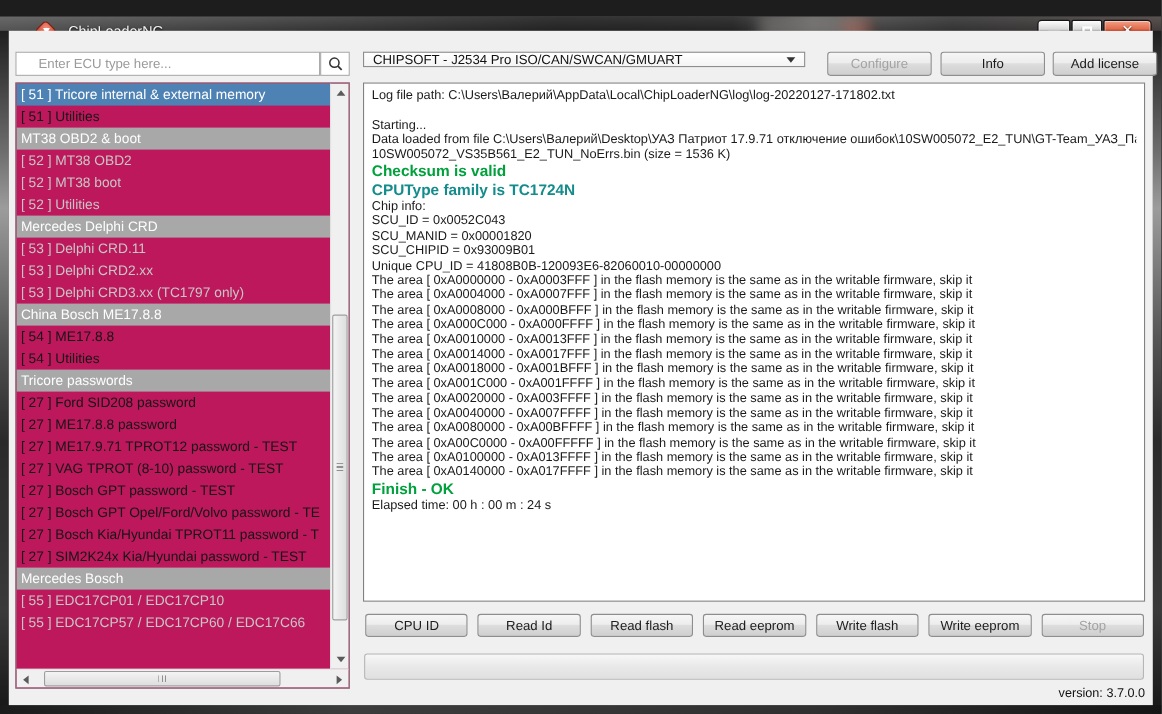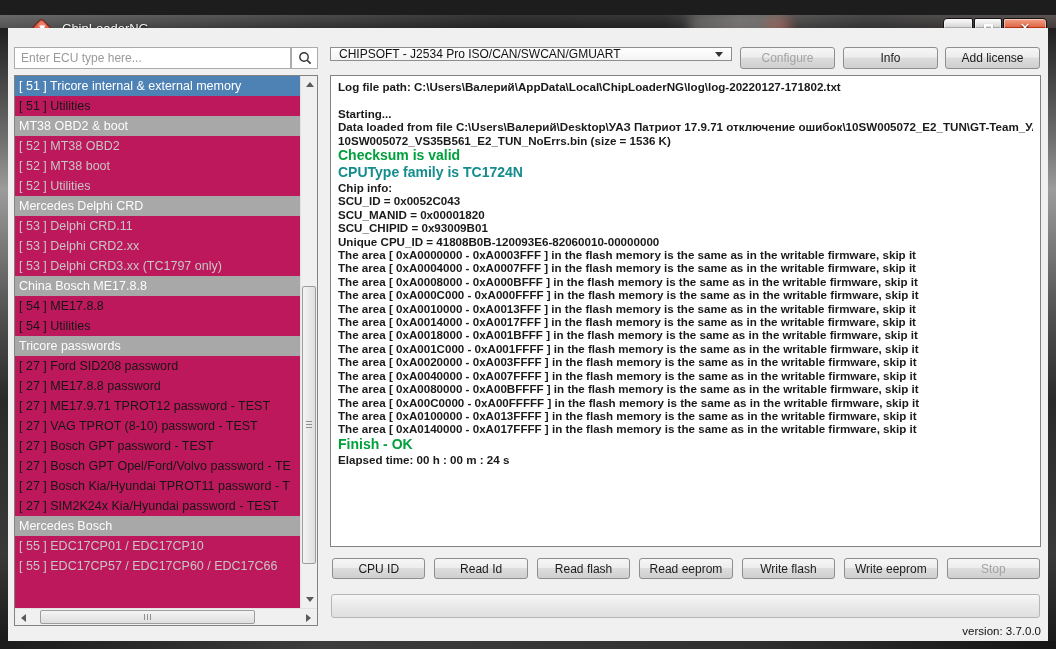--- a/index.html
+++ b/index.html
@@ -33,34 +33,34 @@
   .frame-l,.frame-r { position:absolute; top:28px; bottom:0; width:8px;
     background:linear-gradient(180deg,#1f1f1f 0%,#6f6f6f 18%,#9c9c9c 26%,#555 45%,#2a2a2a 60%,#3a3a3a 85%,#161616 100%); }
   .frame-l { left:0; } .frame-r { right:0; }
   .frame-b { position:absolute; left:0; right:0; bottom:0; height:8px;
     background:linear-gradient(90deg,#1b1b1b,#3c3c3c 30%,#303030 70%,#151515); }
 
   
   .client { position:absolute; left:8px; top:28px; right:8px; bottom:8px; background:#f0f0f0; }
 
   .text-input { position:absolute; left:6px; top:19px; width:277px; height:22px; border:1px solid #ababab;
-    background:#fff; font-size:12px; padding:0 6px; color:#222; outline:none; }
+    background:#fff; font-size:12px; padding:0 20px; color:#222; outline:none; }
   .text-input::placeholder { color:#9a9a9a; }
   .mag-btn { position:absolute; left:283px; top:19px; width:27px; height:22px; border:1px solid #ababab;
     background:#fff; display:flex; align-items:center; justify-content:center; cursor:pointer; }
 
   .combo { position:absolute; left:322px; top:19px; width:402px; height:14px; border:1px solid #8e8e8e;
     background:linear-gradient(180deg,#ffffff,#f4f4f4); display:flex; align-items:center; padding:0 8px; font-size:12px; color:#111; }
   .combo-arrow { margin-left:auto; width:0; height:0; border-left:4px solid transparent; border-right:4px solid transparent; border-top:5px solid #333; }
 
   .btn { border:1px solid #8e8e8e; border-radius:3px; font-size:12px; color:#1c1c1c;
     background:linear-gradient(180deg,#f6f6f6,#ededed 45%,#dddddd 50%,#cfcfcf); cursor:pointer;
     font-family:"Liberation Sans","DejaVu Sans",sans-serif; }
   .btn.disabled { color:#a3a3a3; cursor:default; }
-  .tb-btn { position:absolute; top:19px; width:95px; height:22px; }
+  .tb-btn { position:absolute; top:19px; width:95px; height:22px;margin-left:12px; }
 
   
   .ecu-list { position:absolute; left:6px; top:47px; width:304px; height:551px; background:#be185d; border:1px solid #828282; overflow:hidden; }
   .ecu-rows { position:absolute; left:0; top:0; right:17px; bottom:17px; overflow:hidden; }
   .list-row { height:20px; line-height:20px; padding-left:4px; font-size:12.5px; white-space:nowrap; overflow:hidden; color:#151515; }
   .list-row.selected { background:var(--sel,#4e82b4); color:#fff; }
   .list-row.header { background:var(--hdr,#a8a8a8); color:#fdfdfd; }
   .list-row.disabled { color:#c6c6c6; }
 
   .vscroll { position:absolute; right:0; top:0; bottom:17px; width:17px; background:#f0f0f0; border-left:1px solid #e2e2e2; }
@@ -78,21 +78,21 @@
     background:repeating-linear-gradient(180deg,#8f8f8f 0 1px,transparent 1px 3px); }
   .hscroll .sb-track { position:relative; flex:1; }
   .h-thumb { position:absolute; top:1px; bottom:1px; left:8px; width:215px;
     background:linear-gradient(180deg,#f4f4f4,#dedede); border:1px solid #9d9d9d; border-radius:2px; }
   .h-thumb::after { content:""; position:absolute; top:3px; bottom:3px; left:50%; margin-left:-4px; width:8px;
     background:repeating-linear-gradient(90deg,#8f8f8f 0 1px,transparent 1px 3px); }
 
   
   .log-panel { position:absolute; left:322px; top:47px; width:711px; height:472px; background:#fff;
     border:1px solid #828282; padding:4px 7px; overflow:hidden; }
-  .log-line { font-size:11.6px; line-height:13.4px; min-height:13.4px; color:#1a1a1a; white-space:nowrap; overflow:hidden;font-weight:bold; }
+  .log-line { font-size:11.6px; line-height:13.4px; min-height:13.4px; color:#1a1a1a; white-space:nowrap; overflow:hidden; }
   .log-line.green { color:var(--grn,#00a03c); font-weight:bold; font-size:14px; line-height:17px; }
   .log-line.teal  { color:var(--tea,#148c8c); font-weight:bold; font-size:14px; line-height:17px; }
 
   
   .actions { position:absolute; left:324px; right:8px; top:530px; height:21px; display:flex; gap:9px; }
   .action-btn { flex:1; height:21px; }
   .progress { position:absolute; left:323px; top:566px; width:709px; height:24px; border:1px solid #b6b6b6; border-radius:3px;
     background:linear-gradient(180deg,#f7f7f7,#e9e9e9 50%,#e0e0e0); }
   .version { position:absolute; right:7px; top:597px; font-size:11.5px; color:#111; }
 </style>

